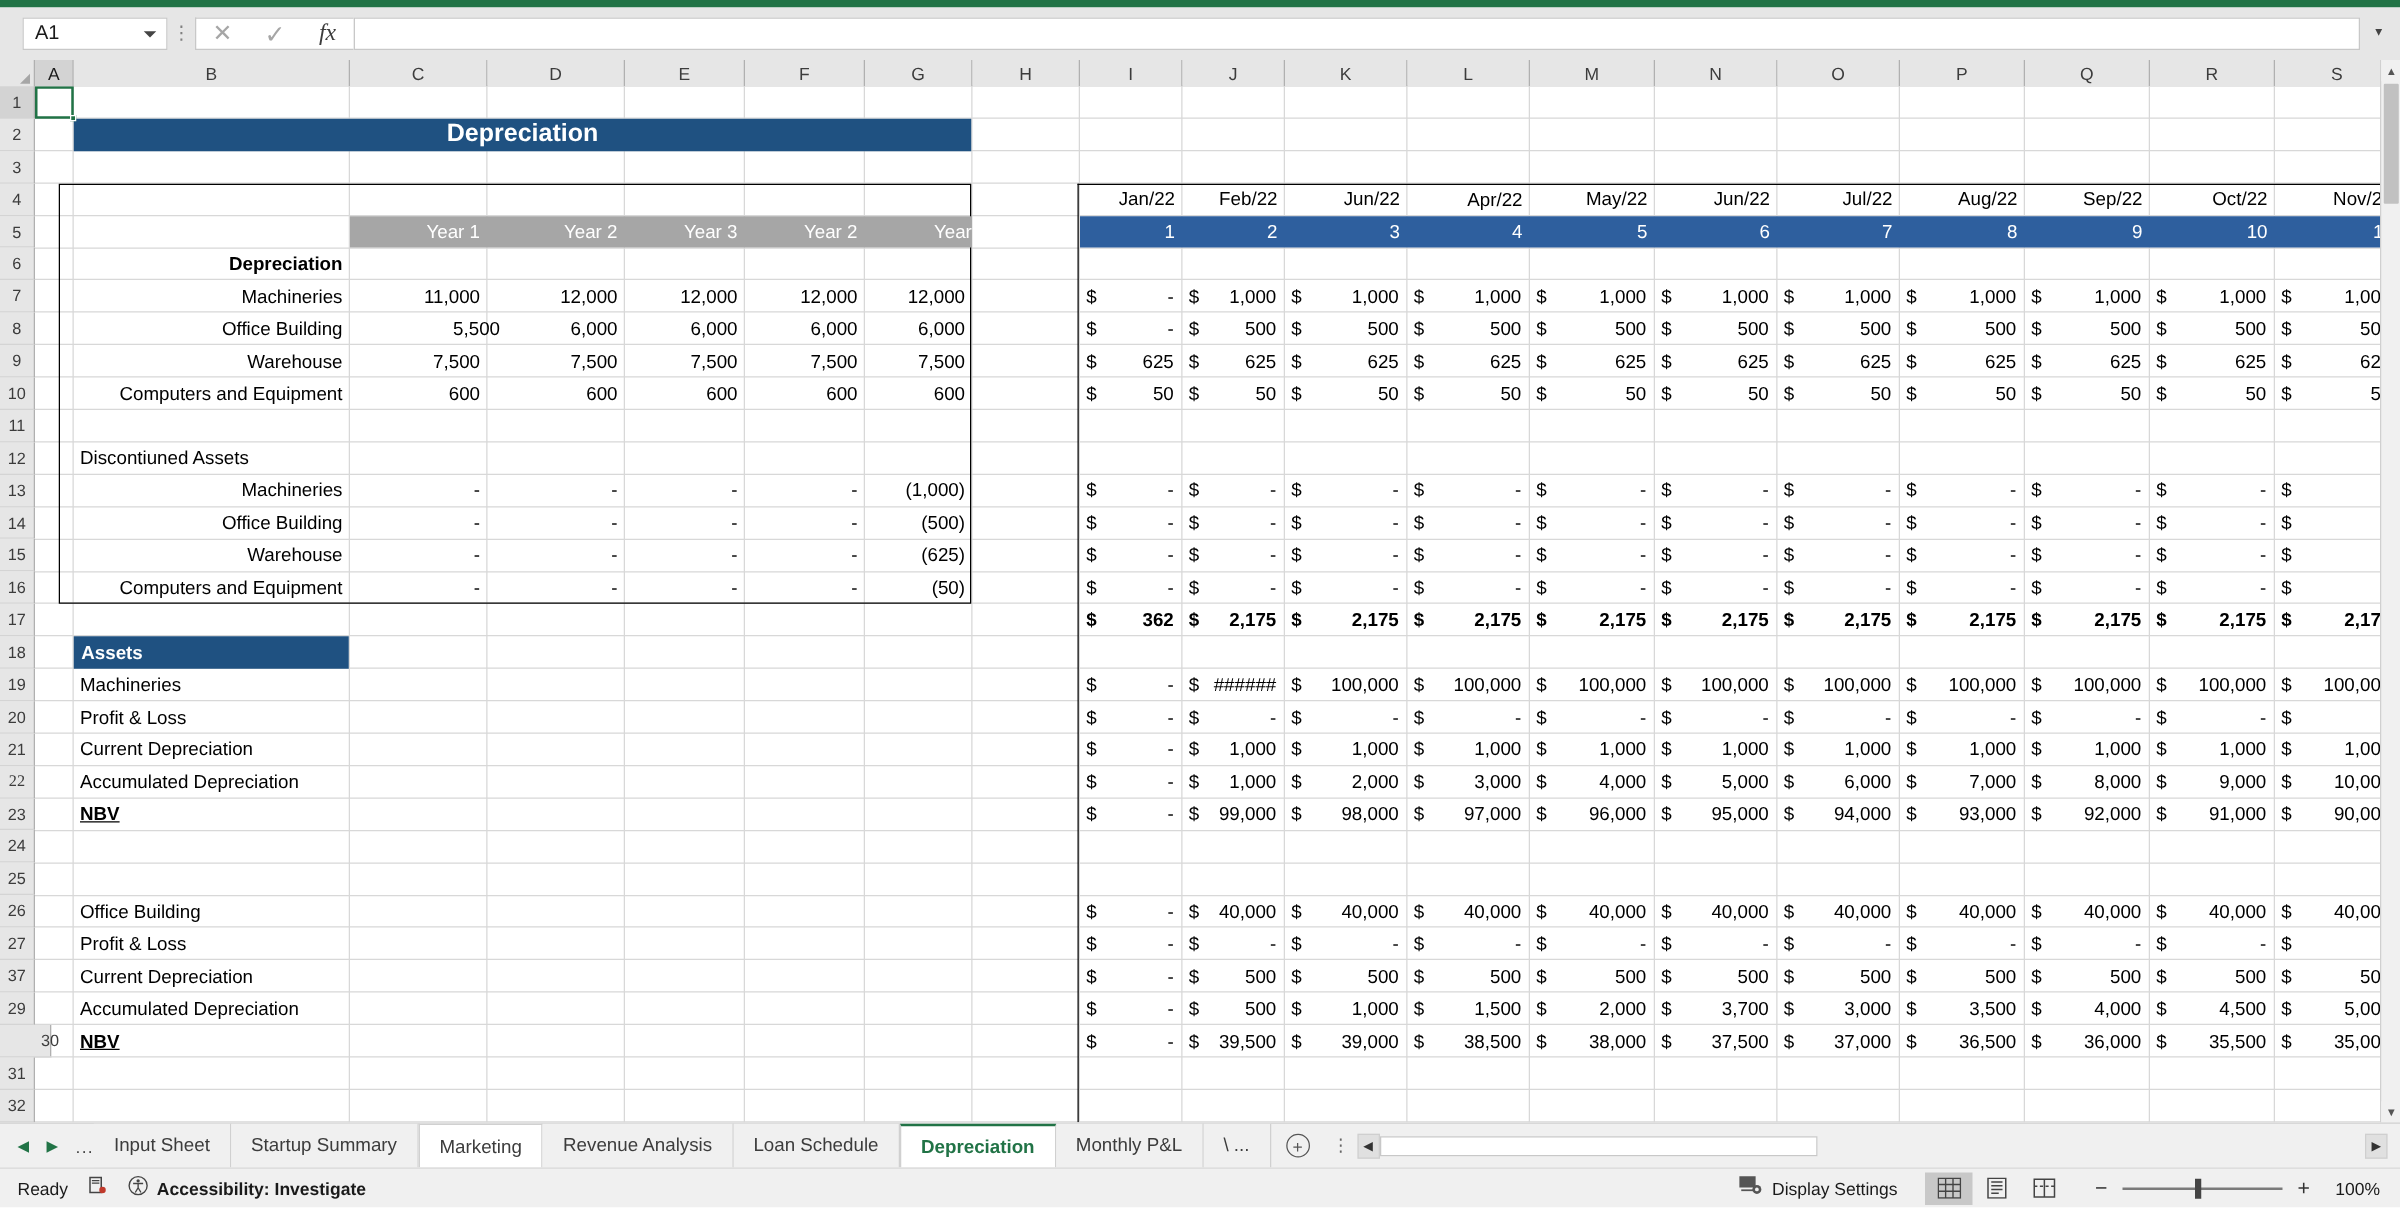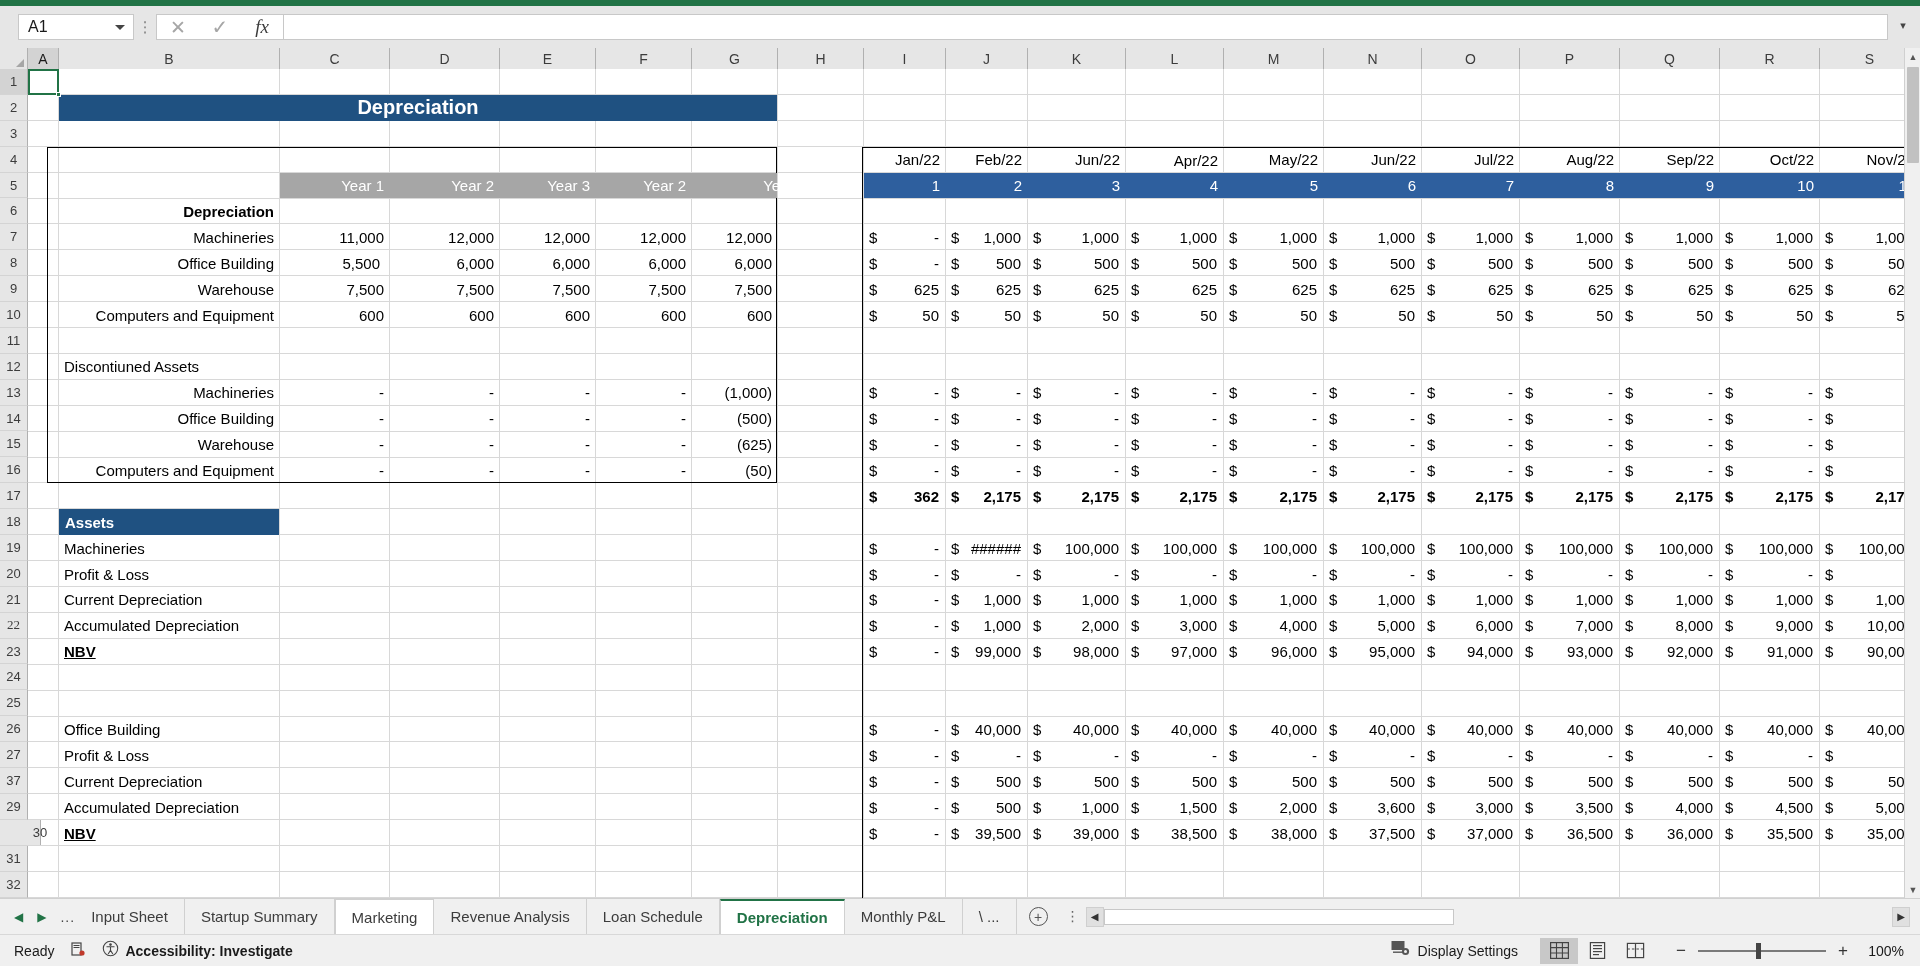--- a/index.html
+++ b/index.html
@@ -382,30 +382,30 @@
       <div class="gridline-v" style="left: 1591px; height: 829px;"></div>
       <div class="gridline-v" style="left: 1691px; height: 829px;"></div>
       <div class="gridline-v" style="left: 1791px; height: 829px;"></div>
       <div class="banner-title" style="left: 31px; top: 25.9px; width: 718px; height: 25.9px;">Depreciation</div>
       <div class="boxborder" style="left: 19px; top: 77.7px; width: 730px; height: 336.7px;"></div>
       <div class="grayband" style="left: 252px; top: 103.6px; width: 497px; height: 25.9px;"></div>
       <div class="cell right white" style="left: 252px; top: 103.6px; width: 110px; height: 25.9px;">Year 1</div>
       <div class="cell right white" style="left: 362px; top: 103.6px; width: 110px; height: 25.9px;">Year 2</div>
       <div class="cell right white" style="left: 472px; top: 103.6px; width: 96px; height: 25.9px;">Year 3</div>
       <div class="cell right white" style="left: 568px; top: 103.6px; width: 96px; height: 25.9px;">Year 2</div>
-      <div class="cell right white" style="left: 698px; top: 103.6px; width: 86px; height: 25.9px;">Year 5</div>
+      <div class="cell right white" style="left: 682px; top: 103.6px; width: 86px; height: 25.9px;">Year 5</div>
       <div class="cell right bold" style="left: 31px; top: 129.5px; width: 221px; height: 25.9px;">Depreciation</div>
       <div class="cell right" style="left: 31px; top: 155.4px; width: 221px; height: 25.9px;">Machineries</div>
       <div class="cell right" style="left: 252px; top: 155.4px; width: 110px; height: 25.9px;">11,000</div>
       <div class="cell right" style="left: 362px; top: 155.4px; width: 110px; height: 25.9px;">12,000</div>
       <div class="cell right" style="left: 472px; top: 155.4px; width: 96px; height: 25.9px;">12,000</div>
       <div class="cell right" style="left: 568px; top: 155.4px; width: 96px; height: 25.9px;">12,000</div>
       <div class="cell right" style="left: 664px; top: 155.4px; width: 86px; height: 25.9px;">12,000</div>
       <div class="cell right" style="left: 31px; top: 181.3px; width: 221px; height: 25.9px;">Office Building</div>
-      <div class="cell right" style="left: 248px; top: 181.3px; width: 110px; height: 25.9px; text-align: center;">5,500</div>
+      <div class="cell right" style="left: 268px; top: 181.3px; width: 110px; height: 25.9px; text-align: center;">5,500</div>
       <div class="cell right" style="left: 362px; top: 181.3px; width: 110px; height: 25.9px;">6,000</div>
       <div class="cell right" style="left: 472px; top: 181.3px; width: 96px; height: 25.9px;">6,000</div>
       <div class="cell right" style="left: 568px; top: 181.3px; width: 96px; height: 25.9px;">6,000</div>
       <div class="cell right" style="left: 664px; top: 181.3px; width: 86px; height: 25.9px;">6,000</div>
       <div class="cell right" style="left: 31px; top: 207.2px; width: 221px; height: 25.9px;">Warehouse</div>
       <div class="cell right" style="left: 252px; top: 207.2px; width: 110px; height: 25.9px;">7,500</div>
       <div class="cell right" style="left: 362px; top: 207.2px; width: 110px; height: 25.9px;">7,500</div>
       <div class="cell right" style="left: 472px; top: 207.2px; width: 96px; height: 25.9px;">7,500</div>
       <div class="cell right" style="left: 568px; top: 207.2px; width: 96px; height: 25.9px;">7,500</div>
       <div class="cell right" style="left: 664px; top: 207.2px; width: 86px; height: 25.9px;">7,500</div>
@@ -1239,21 +1239,21 @@
       <div class="cell" style="left: 1098px; top: 725.2px; width: 98px; height: 25.9px; justify-content: space-between; padding: 0px 7px 0px 5px;">
         <span>$</span>
         <span>1,500</span>
       </div>
       <div class="cell" style="left: 1196px; top: 725.2px; width: 100px; height: 25.9px; justify-content: space-between; padding: 0px 7px 0px 5px;">
         <span>$</span>
         <span>2,000</span>
       </div>
       <div class="cell" style="left: 1296px; top: 725.2px; width: 98px; height: 25.9px; justify-content: space-between; padding: 0px 7px 0px 5px;">
         <span>$</span>
-        <span>3,600</span>
+        <span>3,700</span>
       </div>
       <div class="cell" style="left: 1394px; top: 725.2px; width: 98px; height: 25.9px; justify-content: space-between; padding: 0px 7px 0px 5px;">
         <span>$</span>
         <span>3,000</span>
       </div>
       <div class="cell" style="left: 1492px; top: 725.2px; width: 100px; height: 25.9px; justify-content: space-between; padding: 0px 7px 0px 5px;">
         <span>$</span>
         <span>3,500</span>
       </div>
       <div class="cell" style="left: 1592px; top: 725.2px; width: 100px; height: 25.9px; justify-content: space-between; padding: 0px 7px 0px 5px;">

